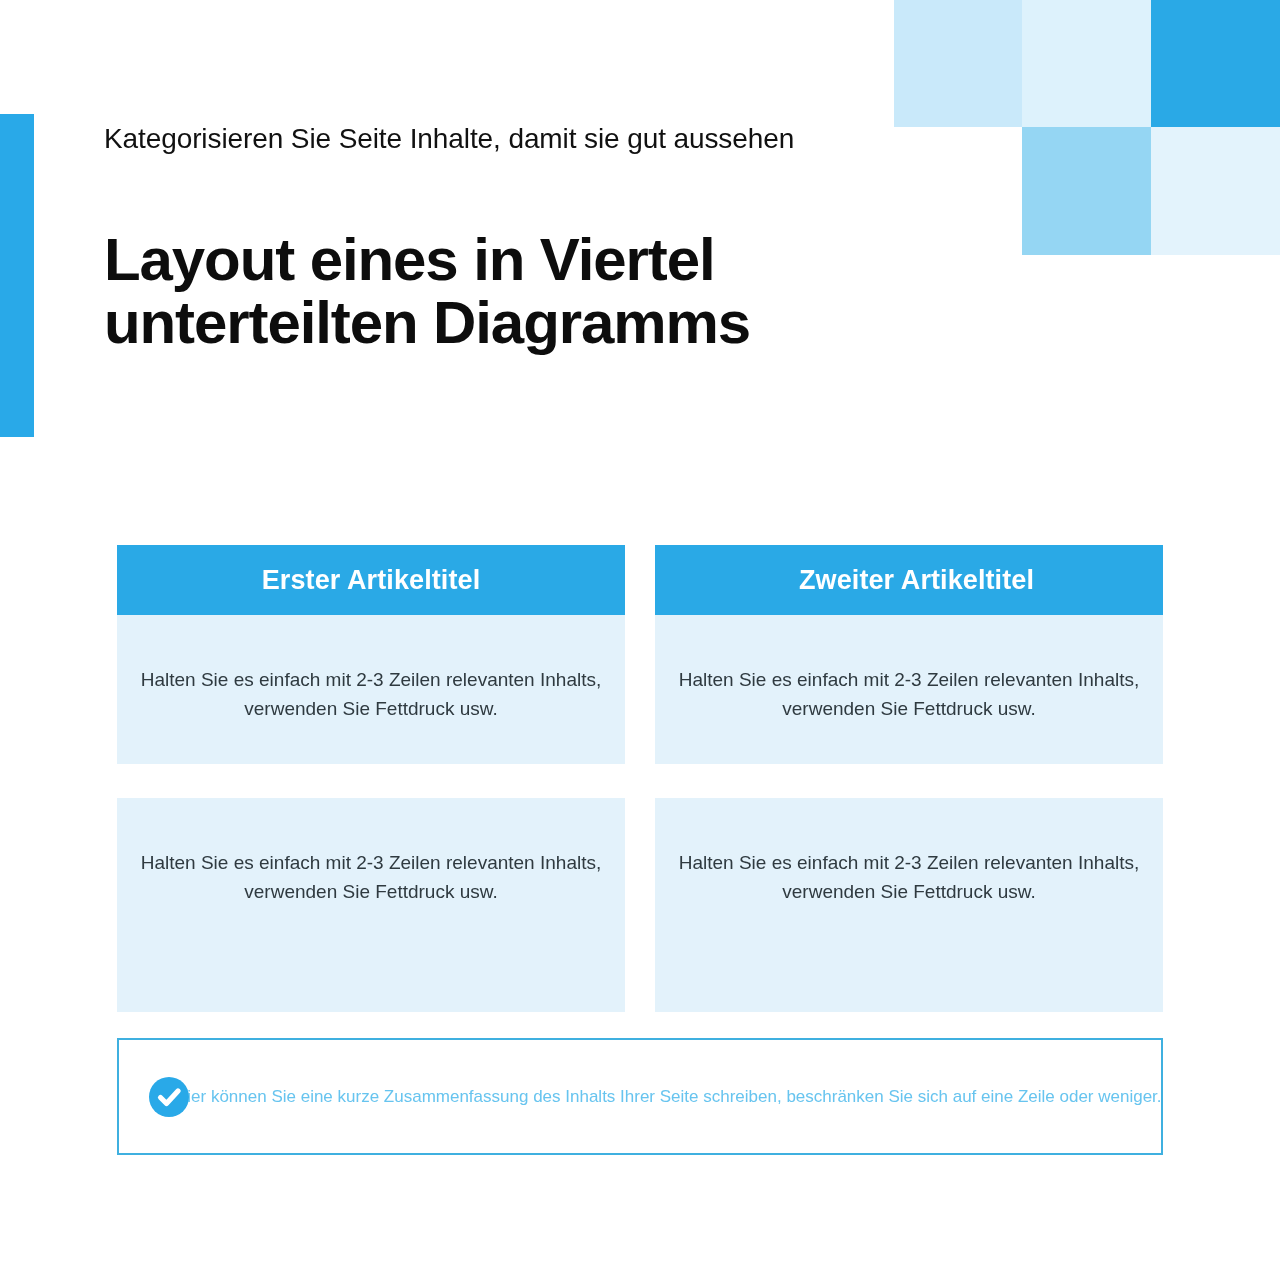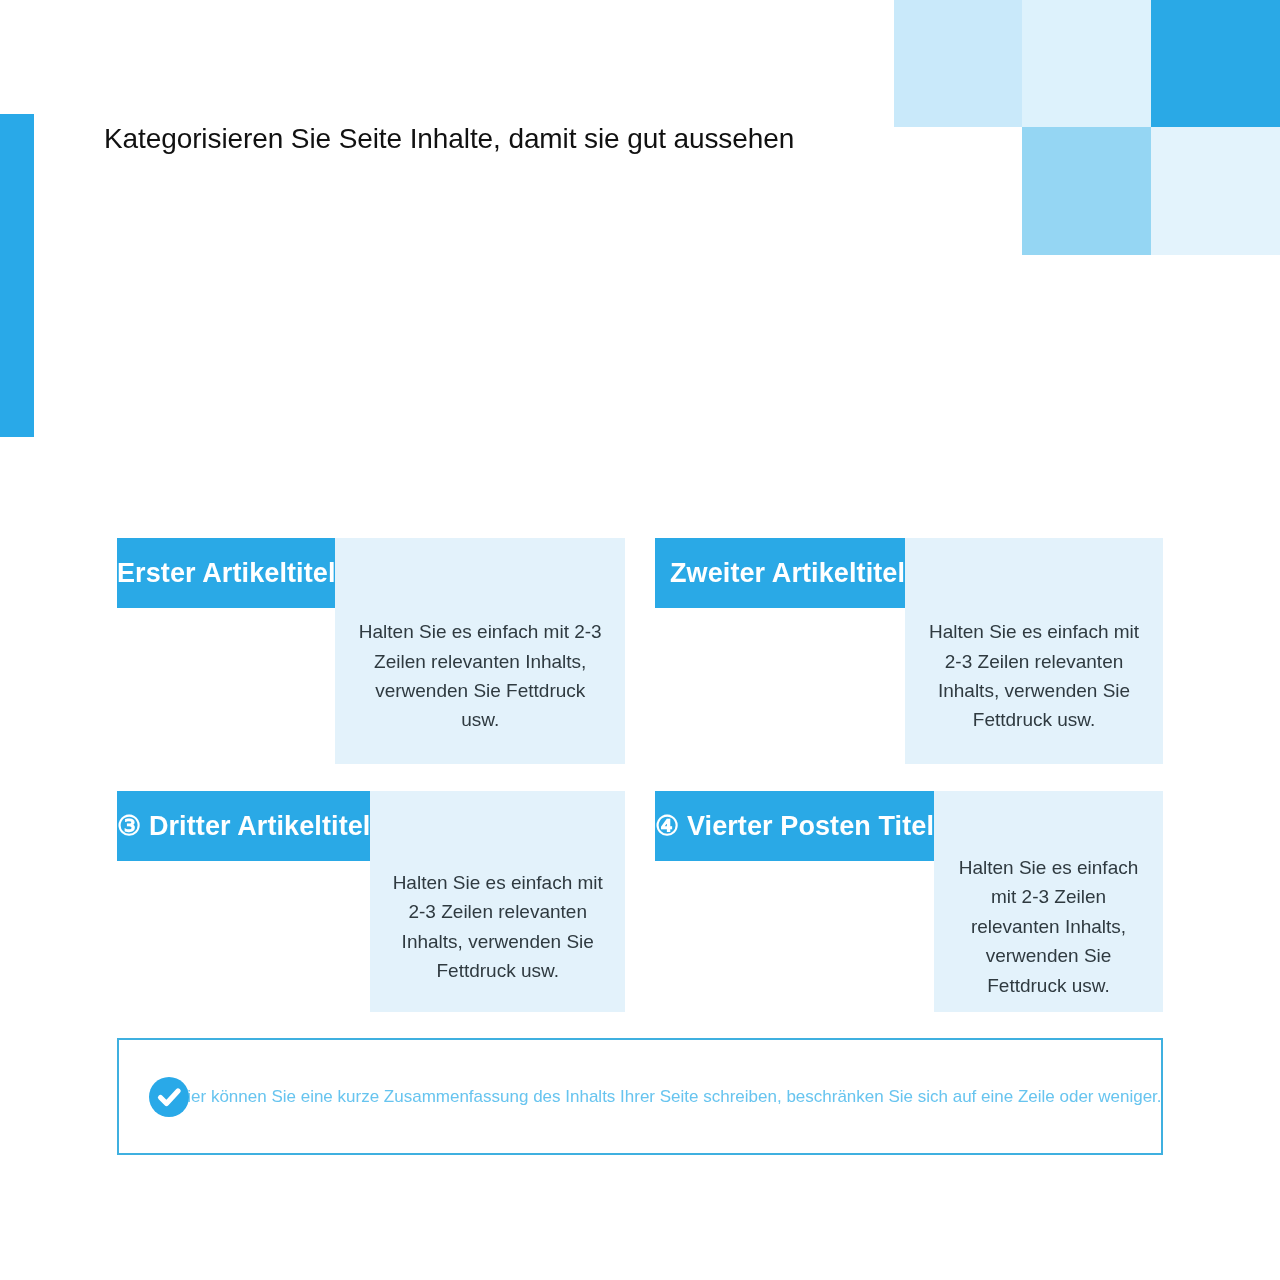--- a/index.html
+++ b/index.html
@@ -70,37 +70,38 @@
     top: 538px;
     width: 1046px;
     display: grid;
     grid-template-columns: 508px 508px;
     grid-template-rows: 226px 221px;
     column-gap: 30px;
     row-gap: 27px;
   }
   .card {
     display: flex;
-    flex-direction: row;
+    flex-direction: column;
     overflow: hidden;
+    margin-top: 7px;
   }
   .card-header {
     height: 70px;
     display: flex;
     align-items: center;
     justify-content: center;
     color: #ffffff;
     font-size: 27px;
     font-weight: 700;
     letter-spacing: 0.1px;
   }
   .card-body {
     flex: 1;
     display: flex;
-    align-items: center;
+    align-items: flex-start;
     justify-content: center;
     padding: 50px 22px 0 22px;
     box-sizing: border-box;
   }
   .card-text {
     font-size: 19px;
     line-height: 1.55;
     color: #2f3a40;
     text-align: center;
     max-width: 470px;
@@ -149,43 +150,42 @@
   <div class="deco-cell" style="background: rgb(42, 169, 230);"></div>
   <div class="deco-cell" style="background: rgb(255, 255, 255);"></div>
   <div class="deco-cell" style="background: rgb(149, 214, 243);"></div>
   <div class="deco-cell" style="background: rgb(227, 243, 252);"></div>
 </div>
 
 <div id="left-accent-bar" style="background: rgb(41, 169, 232);"></div>
 
 <div id="header-block">
   <div id="subtitle">Kategorisieren Sie Seite Inhalte, damit sie gut aussehen</div>
+  <div id="page-title" style="color: rgb(13, 13, 13);">Layout eines in Viertel unterteilten Diagramms</div>
 </div>
 
 <div id="cards-grid">
   <div class="card">
     <div class="card-header" style="background: rgb(42, 169, 230);">Erster Artikeltitel</div>
     <div class="card-body" style="background: rgb(227, 242, 251);">
       <div class="card-text">Halten Sie es einfach mit 2-3 Zeilen relevanten Inhalts, verwenden Sie Fettdruck usw.</div>
     </div>
   </div>
   <div class="card">
     <div class="card-header" style="background: rgb(42, 169, 230); padding-left: 15px;">Zweiter Artikeltitel</div>
     <div class="card-body" style="background: rgb(227, 242, 251);">
       <div class="card-text">Halten Sie es einfach mit 2-3 Zeilen relevanten Inhalts, verwenden Sie Fettdruck usw.</div>
     </div>
   </div>
   <div class="card">
-    <div class="card-header" style="background: rgb(42, 169, 230);">③ Dritter Artikeltitel</div>
     <div class="card-body" style="background: rgb(227, 242, 251);">
       <div class="card-text">Halten Sie es einfach mit 2-3 Zeilen relevanten Inhalts, verwenden Sie Fettdruck usw.</div>
     </div>
   </div>
   <div class="card">
-    <div class="card-header" style="background: rgb(42, 169, 230);">④ Vierter Posten Titel</div>
     <div class="card-body" style="background: rgb(227, 242, 251);">
       <div class="card-text">Halten Sie es einfach mit 2-3 Zeilen relevanten Inhalts, verwenden Sie Fettdruck usw.</div>
     </div>
   </div>
 </div>
 
 <div id="summary-box" style="border-color: rgb(63, 176, 224);">
   <span id="check-badge">
     <svg width="40" height="40" viewBox="0 0 40 40" aria-hidden="true">
       <circle cx="20" cy="20" r="20" fill="#29a9e8"></circle>

